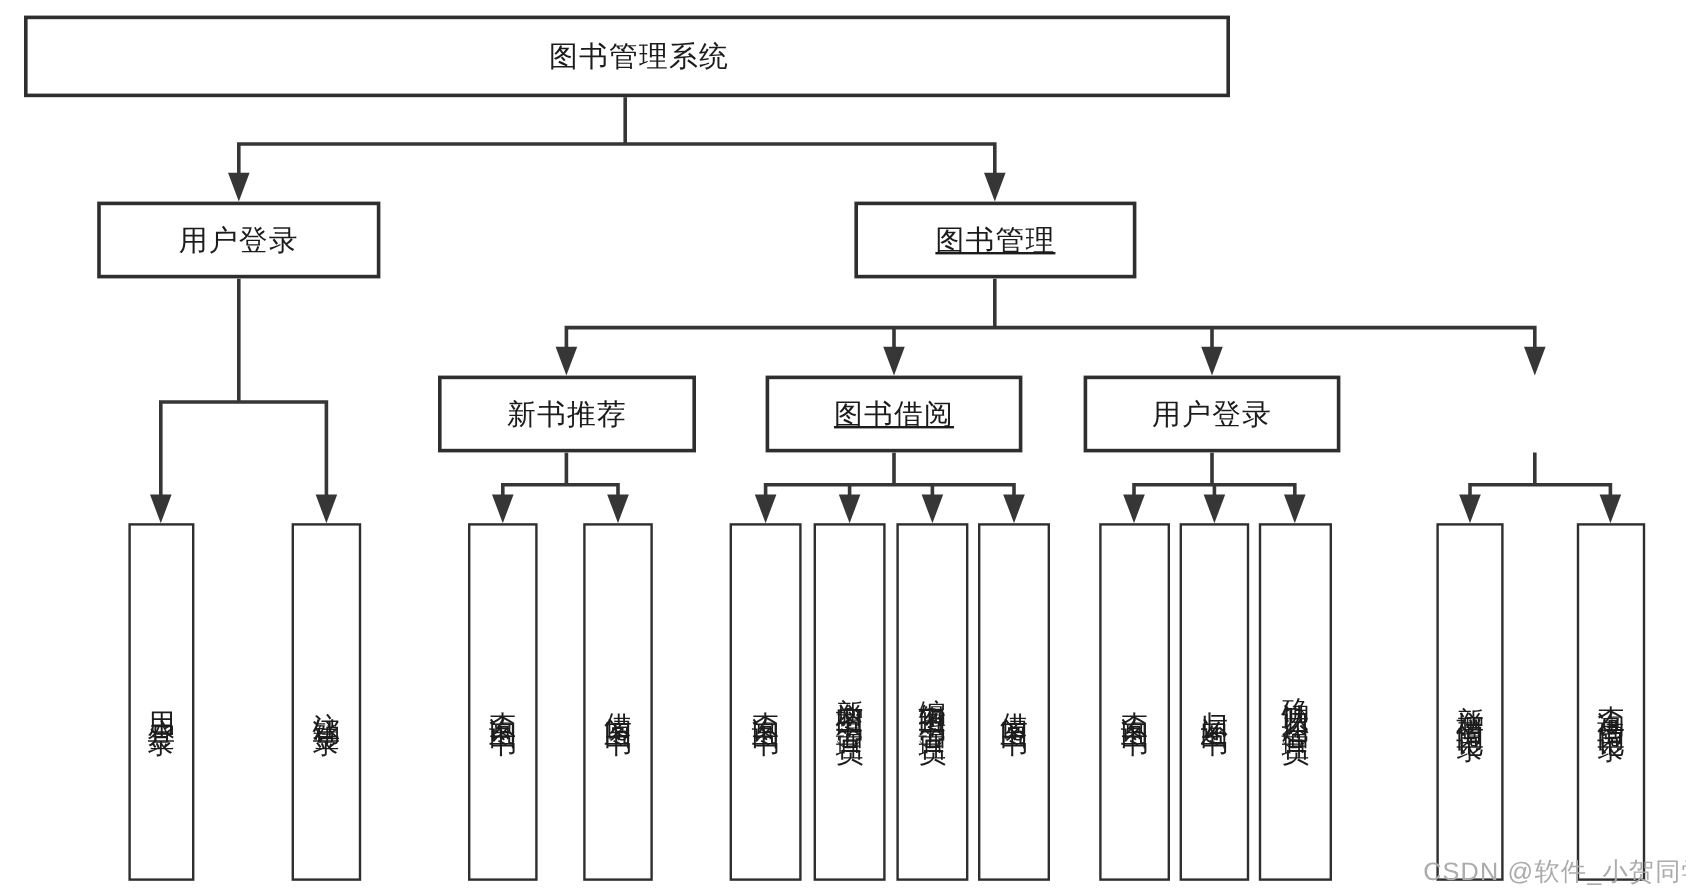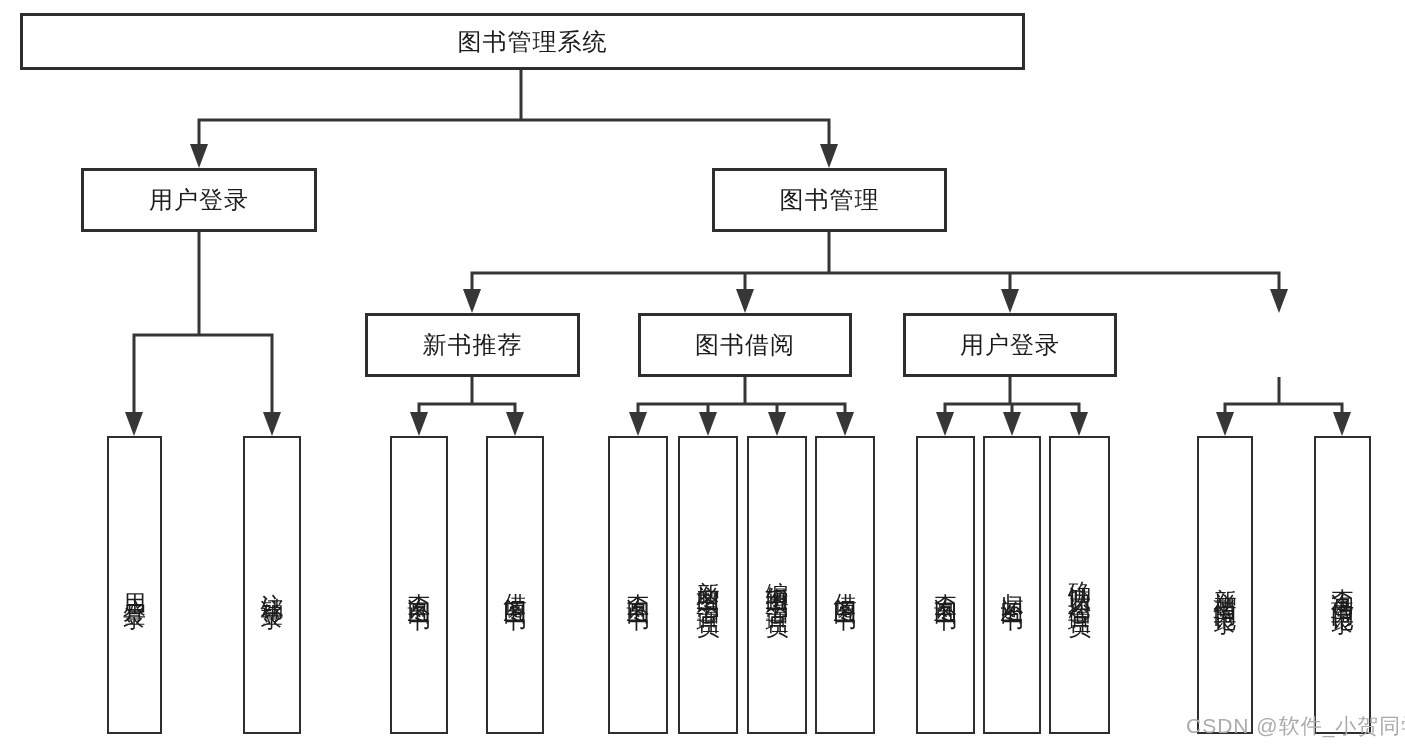--- a/index.html
+++ b/index.html
@@ -66,27 +66,27 @@
     <path d="M1010 377 V405 M945 404 H1079 M945 402.5 V414 M1012 402.5 V414 M1079 402.5 V414" fill="none" stroke="#363636" stroke-width="3"></path>
     <polygon fill="#363636" points="936,412 954,412 945,436"></polygon>
     <polygon fill="#363636" points="1003,412 1021,412 1012,436"></polygon>
     <polygon fill="#363636" points="1070,412 1088,412 1079,436"></polygon>
 
     <path d="M1279 377 V405 M1225 404 H1342 M1225 402.5 V414 M1342 402.5 V414" fill="none" stroke="#363636" stroke-width="3"></path>
     <polygon fill="#363636" points="1216,412 1234,412 1225,436"></polygon>
     <polygon fill="#363636" points="1333,412 1351,412 1342,436"></polygon>
   </svg>
 
-  <div class="hbox" style="left:20px;top:13px;width:1005px;height:57px;padding-left:20px;">图书管理系统</div>
+  <div class="hbox" style="left:20px;top:13px;width:1005px;height:68px;padding-left:20px;">图书管理系统</div>
 
   <div class="hbox" style="left:81px;top:168px;width:236px;height:64px;">用户登录</div>
-  <div class="hbox" style="left:712px;top:168px;width:235px;height:64px;">图书管理</div>
+  <div class="hbox" style="left:712px;top:168px;width:235px;height:64px;text-decoration:underline;">图书管理</div>
 
   <div class="hbox" style="left:365px;top:313px;width:215px;height:64px;text-align:center;">新书推荐</div>
-  <div class="hbox" style="left:638px;top:313px;width:214px;height:64px;">图书借阅</div>
+  <div class="hbox" style="left:638px;top:313px;width:214px;height:64px;text-decoration:underline;">图书借阅</div>
   <div class="hbox" style="left:903px;top:313px;width:214px;height:64px;">用户登录</div>
 
   <div class="vbox" style="left:107px;width:55px;">用户登录</div>
   <div class="vbox" style="left:243px;width:58px;">注销登录</div>
 
   <div class="vbox" style="left:390px;width:58px;">查询图书</div>
   <div class="vbox" style="left:486px;width:58px;">借阅图书</div>
 
   <div class="vbox" style="left:608px;width:60px;">查询图书</div>
   <div class="vbox" style="left:678px;width:60px;">新增图书（管理员）</div>

